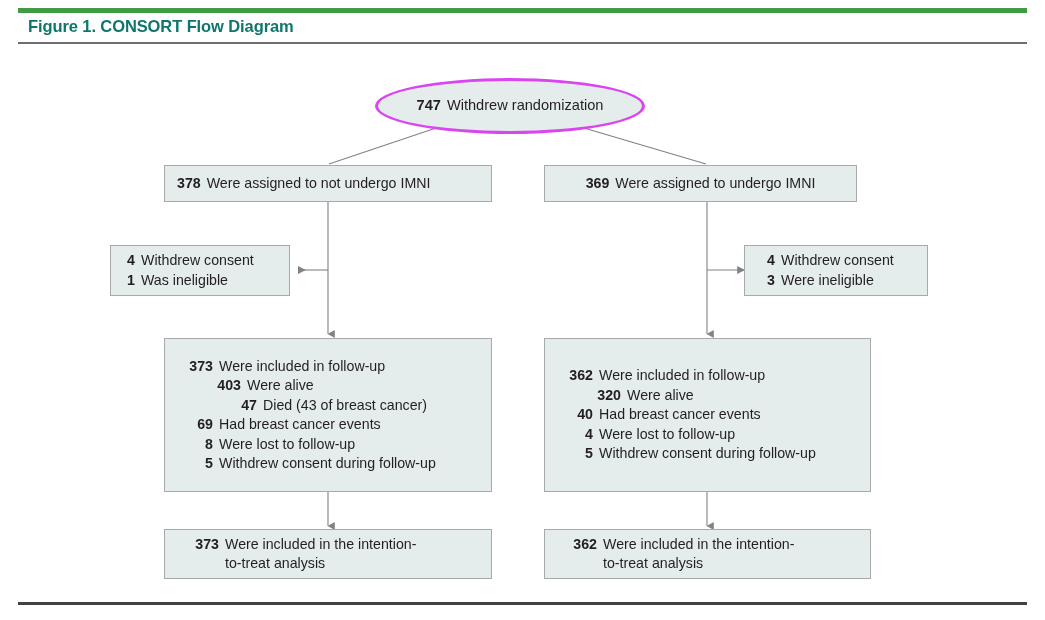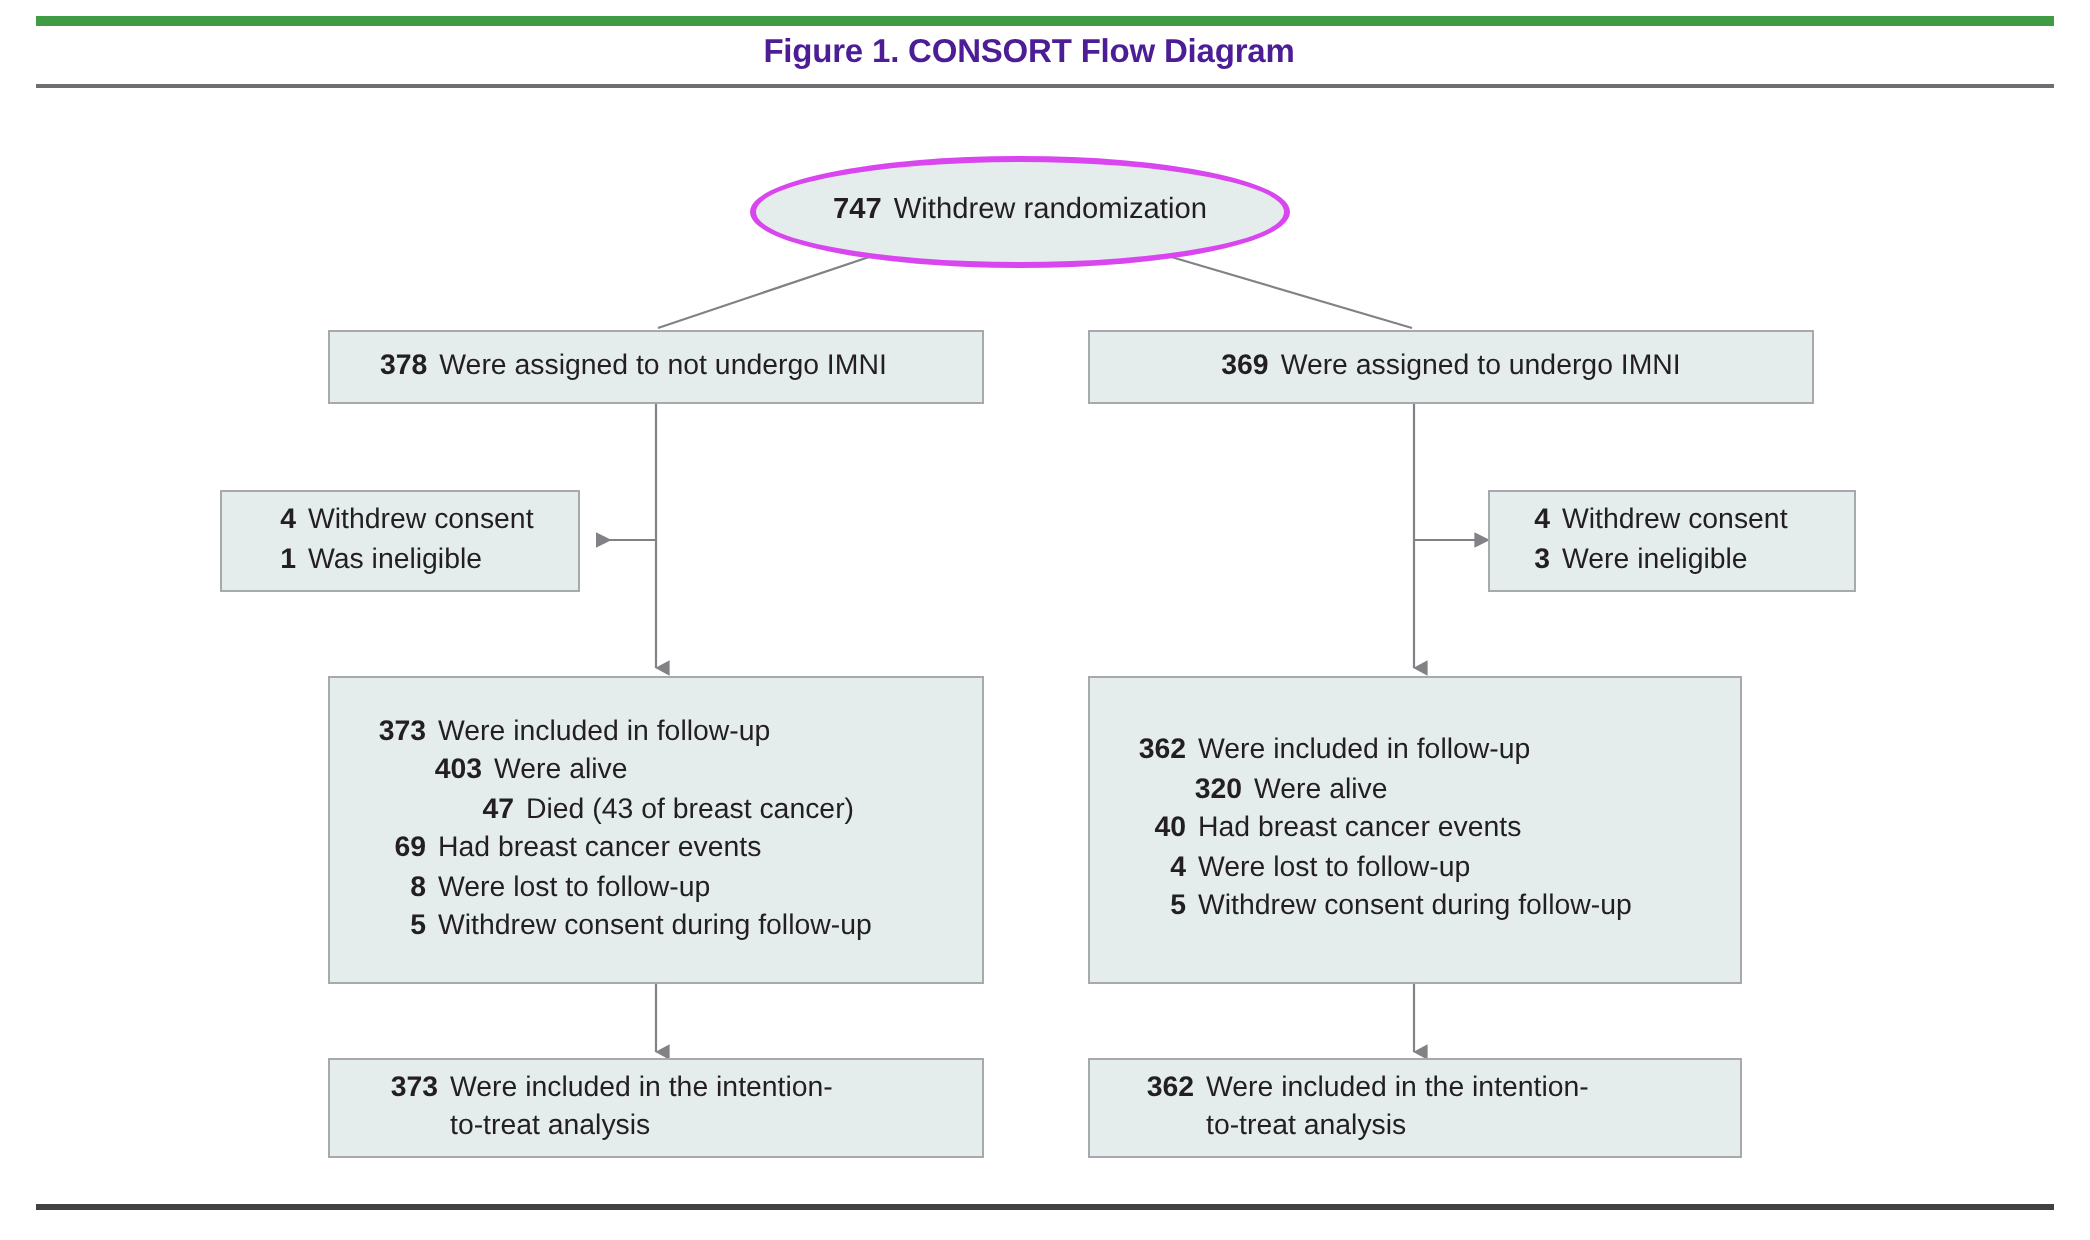--- a/index.html
+++ b/index.html
@@ -23,29 +23,28 @@
   .top-rule {
     position: absolute;
     left: 18px;
     top: 8px;
     width: 1009px;
     height: 5px;
     background: #3f9c45;
   }
   .fig-title {
     position: absolute;
-    left: 10px;
+    left: 28px;
     top: 17px;
     width: 1009px;
     font-size: 16.5px;
     font-weight: bold;
     letter-spacing: -0.1px;
-    color: #4c1d95;
+    color: #0f766e;
     white-space: nowrap;
-    text-align: center;
   }
   .title-rule {
     position: absolute;
     left: 18px;
     top: 42px;
     width: 1009px;
     height: 1.5px;
     background: #6d6e71;
   }
   .bottom-rule {
@@ -128,21 +127,21 @@
   
   .ellipse .row {
     font-size: 14.6px;
   }
 
   
   .w-lvl0 .num { width: 30px; }
   .w-lvl1 .num { width: 58px; }
   .w-lvl2 .num { width: 74px; }
 
-  .pad-l14 { padding-left: 25px; }
+  .pad-l14 { padding-left: 12px; }
   .pad-l18 { padding-left: 18px; }
   .pad-l20 { padding-left: 20px; }
   .pad-l22 { padding-left: 22px; }
 </style>
 </head>
 <body>
 
 <div id="page">
 
   <div class="top-rule"></div>
@@ -244,21 +243,21 @@
         <div class="row">
           <span class="num" style="width:32px;">373</span>
           <span class="txt">
             <span class="cont">Were included in the intention-</span>
             <span class="cont">to-treat analysis</span>
           </span>
         </div>
       </div>
     </div>
 
-    <div class="node" style="left:544px; top:165px; width:363px; height:37px;">
+    <div class="node" style="left:544px; top:165px; width:313px; height:37px;">
       <div class="rows" style="align-items:center;">
         <div class="row" style="justify-content:center;">
           <span class="num" style="width:auto; text-align:left;">369</span>
           <span class="txt">Were assigned to undergo IMNI</span>
         </div>
       </div>
     </div>
 
     <div class="node" style="left:744px; top:245px; width:184px; height:51px;">
       <div class="rows pad-l18">

